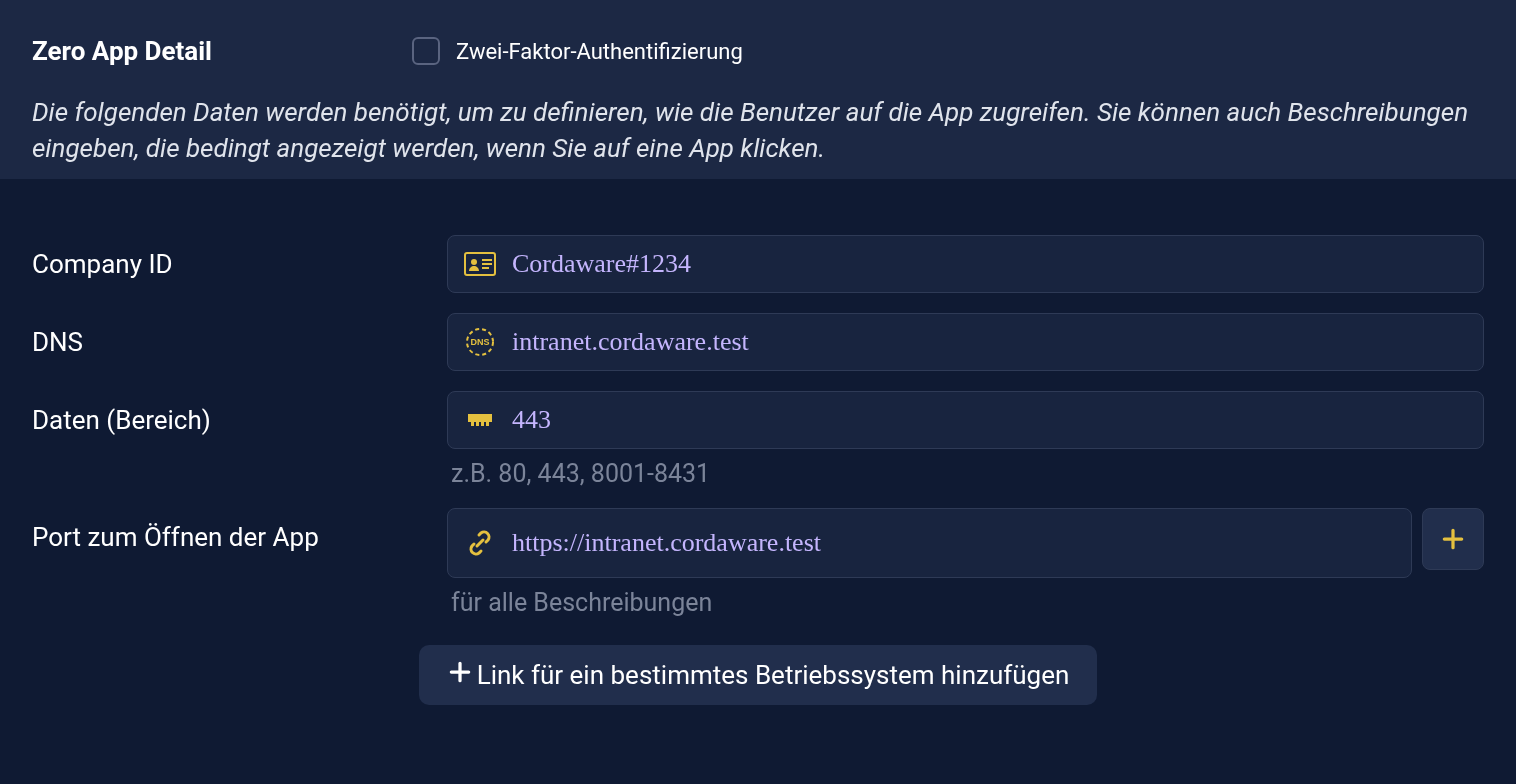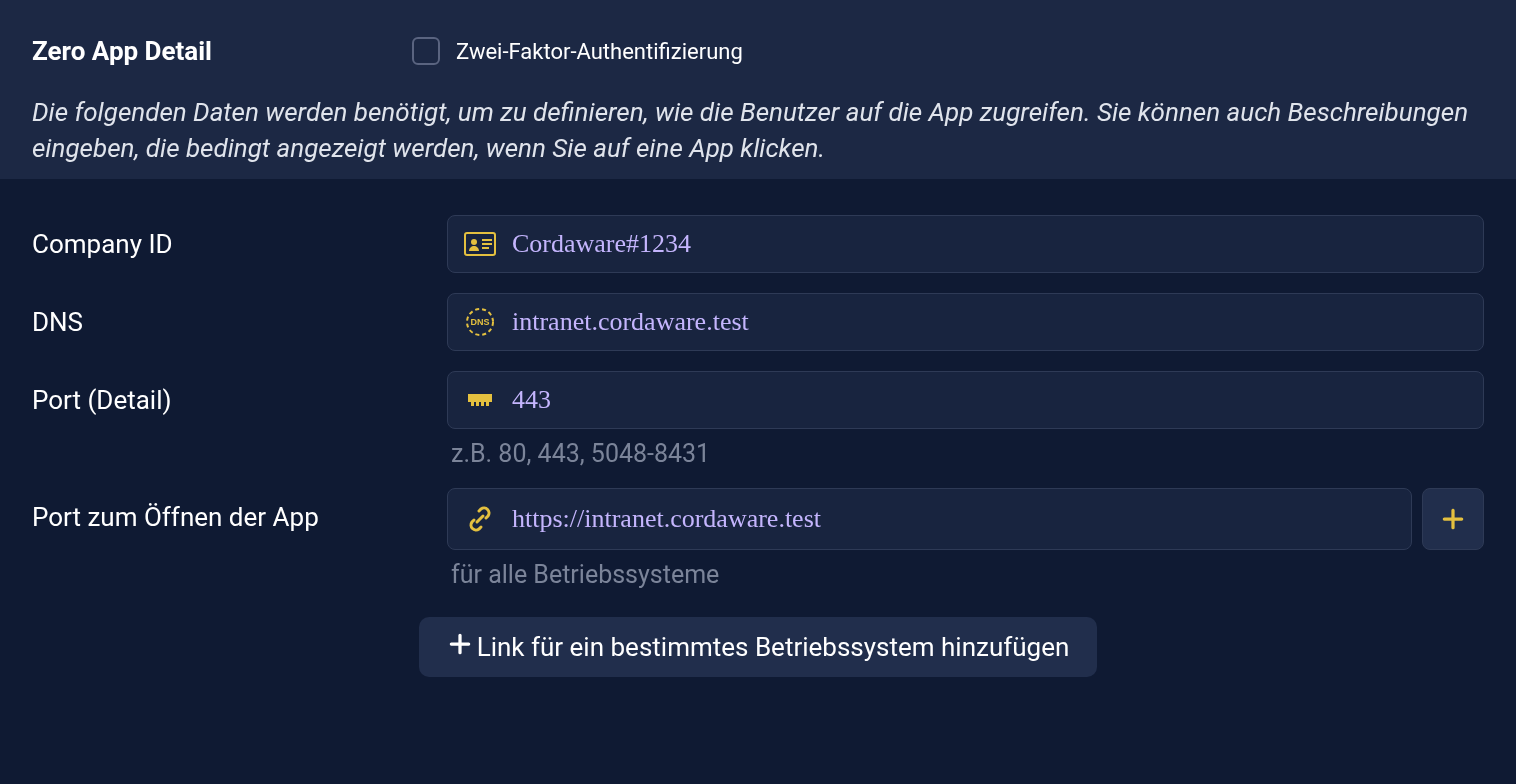--- a/index.html
+++ b/index.html
@@ -44,21 +44,21 @@
     font-size: 22px;
     color: #ffffff;
   }
   .description {
     font-style: italic;
     font-size: 26px;
     line-height: 1.4;
     color: #e0e4ec;
   }
   .form {
-    padding: 36px 32px 20px 32px;
+    padding: 56px 32px 20px 32px;
   }
   .row {
     display: flex;
     align-items: flex-start;
     margin-bottom: 20px;
   }
   .row-label {
     width: 415px;
     font-size: 26px;
     color: #ffffff;
@@ -76,21 +76,21 @@
   }
   .input-box {
     flex: 1;
     display: flex;
     align-items: center;
     background: #18243f;
     border: 1px solid #2e3a56;
     border-radius: 8px;
     padding: 12px 16px;
     gap: 16px;
-    height: 62px;
+    height: 70px;
   }
   .input-box input {
     flex: 1;
     background: transparent;
     border: none;
     outline: none;
     color: #c4b5fd;
     font-size: 26px;
     font-family: Liberation Serif, serif;
   }
@@ -185,31 +185,31 @@
             <circle cx="16" cy="16" r="13" stroke="#e4c03f" stroke-width="2" stroke-dasharray="4 3"></circle>
             <text x="16" y="19" text-anchor="middle" fill="#e4c03f" font-size="9" font-weight="bold" font-family="Arial">DNS</text>
           </svg>
         </span>
         <input type="text" value="intranet.cordaware.test" style="">
       </div>
     </div>
   </div>
 
   <div class="row">
-    <div class="row-label">Port (Detail)</div>
+    <div class="row-label">Daten (Bereich)</div>
     <div class="row-fields">
       <div class="input-box">
         <span class="icon">
           <svg viewBox="0 0 32 32" fill="#e4c03f">
             <path d="M4 10h24v8h-3v4h-3v-4h-2v4h-3v-4h-2v4h-3v-4h-2v4H7v-4H4z"></path>
           </svg>
         </span>
         <input type="text" value="443" style="">
       </div>
-      <div class="hint">z.B. 80, 443, 5048-8431</div>
+      <div class="hint">z.B. 80, 443, 8001-8431</div>
     </div>
   </div>
 
   <div class="row">
     <div class="row-label">Port zum Öffnen der App</div>
     <div class="row-fields">
       <div class="input-line">
         <div class="input-box">
           <span class="icon">
             <svg viewBox="0 0 32 32" fill="none" stroke="#e4c03f" stroke-width="3" stroke-linecap="round">
@@ -219,21 +219,21 @@
             </svg>
           </span>
           <input type="text" value="https://intranet.cordaware.test" style="">
         </div>
         <div class="plus-btn">
           <svg viewBox="0 0 24 24" fill="none" stroke="#e4c03f" stroke-width="3" stroke-linecap="round">
             <path d="M12 4v16M4 12h16"></path>
           </svg>
         </div>
       </div>
-      <div class="hint">für alle Betriebssysteme</div>
+      <div class="hint">für alle Beschreibungen</div>
     </div>
   </div>
 
   <div class="add-os-wrap">
     <button class="add-os-btn">
       <span>
         <svg viewBox="0 0 24 24" fill="none" stroke="#ffffff" stroke-width="3" stroke-linecap="round">
           <path d="M12 4v16M4 12h16"></path>
         </svg>
       </span>

